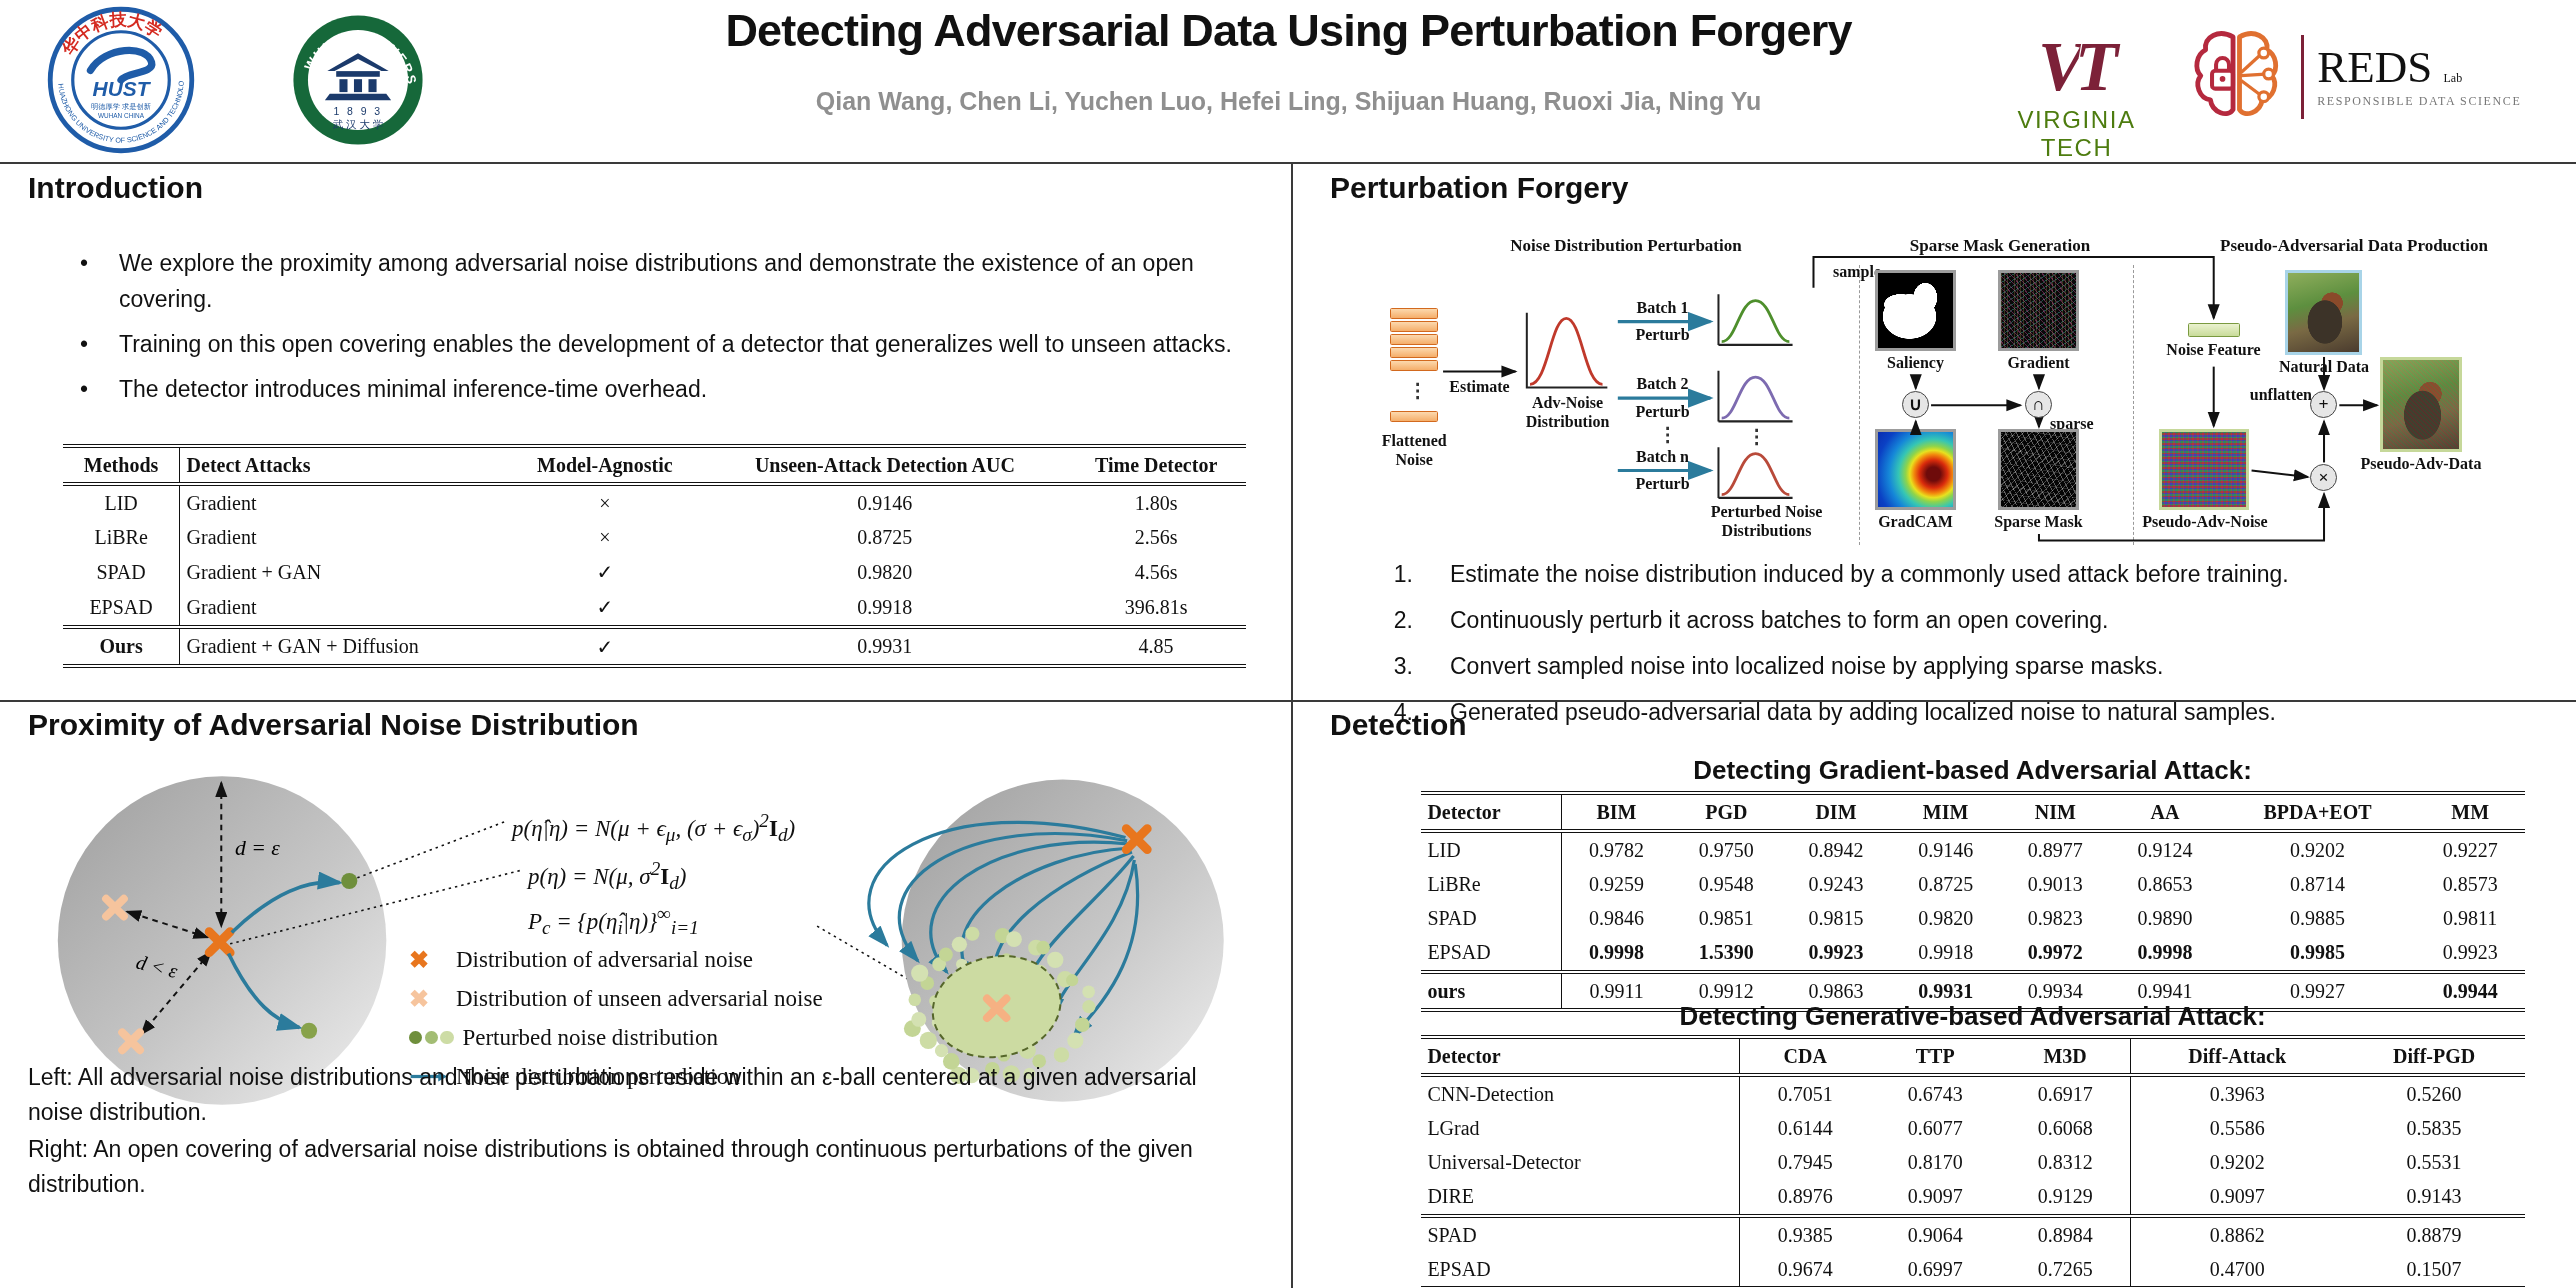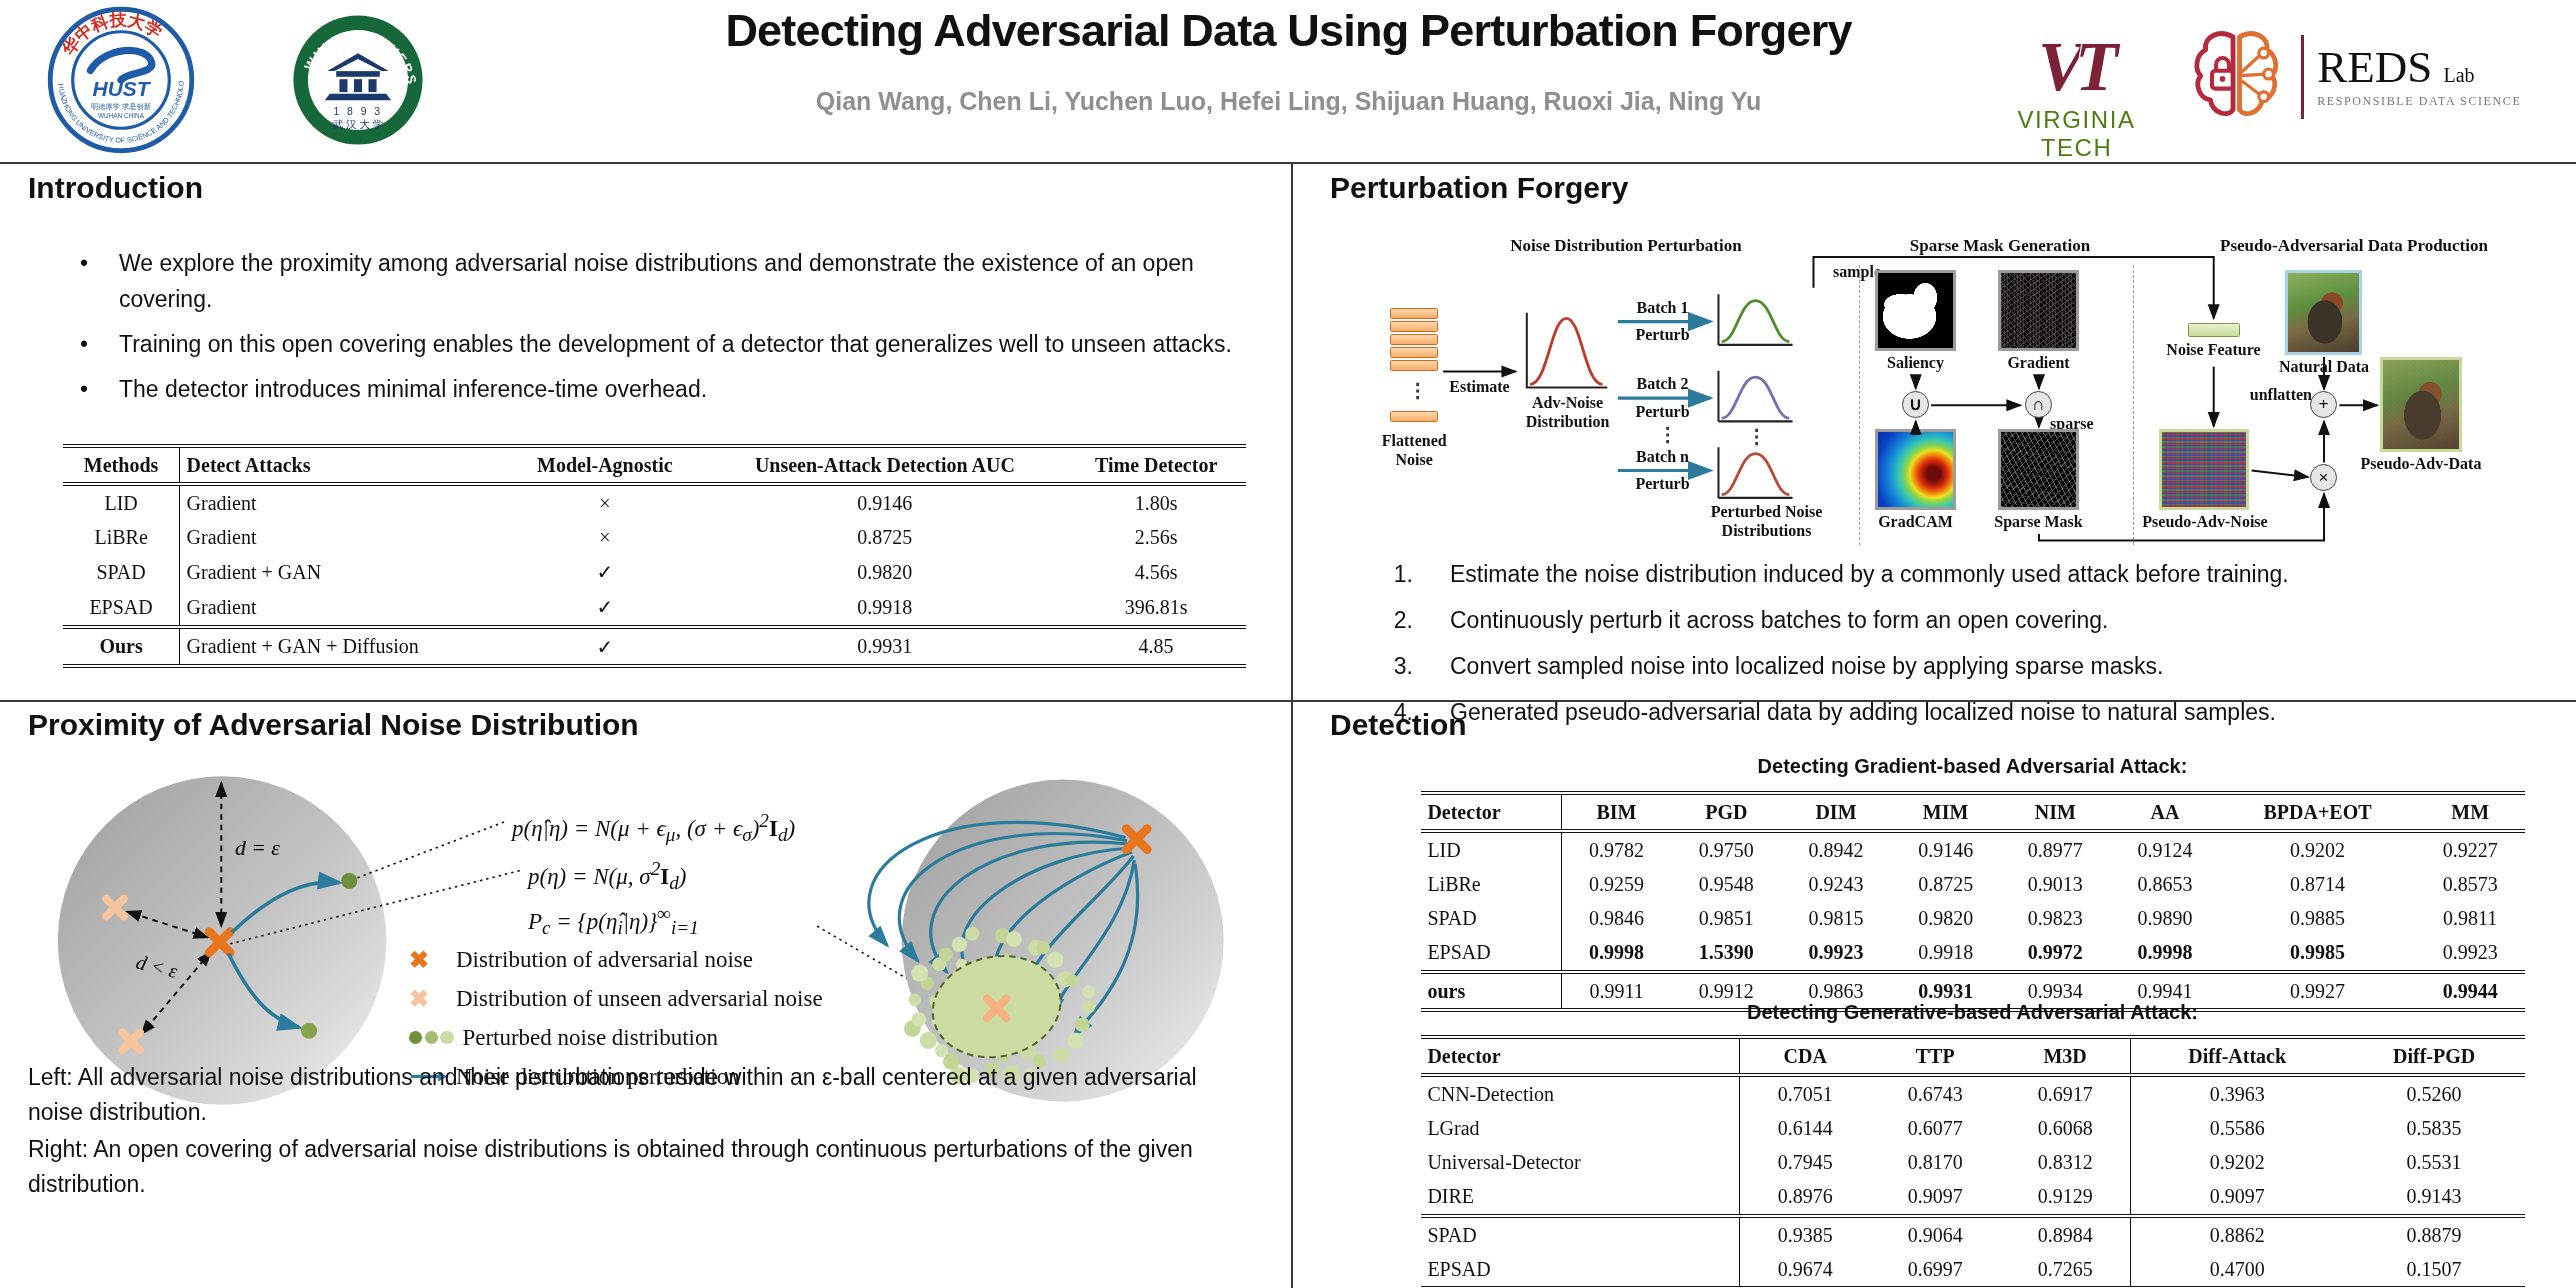--- a/index.html
+++ b/index.html
@@ -22,21 +22,21 @@
   
   table.ltx{border-collapse:collapse;width:100%;font-family:"Liberation Serif",serif;
             border-bottom:4px double #111;}
   table.ltx th,table.ltx td{padding:5.6px 6.4px;text-align:center;font-size:20px;white-space:nowrap;}
   table.ltx thead tr{border-top:4px double #111;border-bottom:4px double #111;}
   table.ltx thead th{font-weight:bold;}
   table.ltx tbody tr.sep{border-top:4px double #111;}
   table.ltx .vsep{border-right:1.6px solid #111;}
   table.ltx .cl{text-align:left;}
   .introTbl th,.introTbl td{font-size:22px;padding:7.2px 8px;}
-  .tblTitle{font-size:20px;font-weight:bold;text-align:center;}
+  .tblTitle{font-size:26px;font-weight:bold;text-align:center;}
   
   .diag{left:1340px;top:236px;width:1224px;height:316px;}
   .diag .lab{position:absolute;font-family:"Liberation Serif",serif;font-weight:bold;
              font-size:16px;line-height:1.18;text-align:center;white-space:pre-line;}
   .diag .colT{position:absolute;top:0;font-family:"Liberation Serif",serif;font-weight:bold;font-size:17px;text-align:center;}
   .blk{position:absolute;width:48px;height:10.5px;background:linear-gradient(#fcd9ae,#f5ae6a);
        border:1.6px solid #d2691e;border-radius:1.6px;box-sizing:border-box;}
   .gblk{position:absolute;width:52px;height:13.7px;background:linear-gradient(#eaf2cf,#c9dc9a);
         border:1.6px solid #7a9a40;border-radius:1.6px;box-sizing:border-box;}
   .vdots{position:absolute;font-size:19.3px;font-weight:bold;color:#333;}
@@ -152,21 +152,21 @@
     <g fill="#fff" stroke="#e07030" stroke-width="4">
       <circle cx="90" cy="36" r="6"></circle>
         <circle cx="96" cy="62" r="6"></circle>
         <circle cx="90" cy="90" r="6"></circle>
     </g>
   </svg>
   <div style="width:3.2px;height:84px;background:#7c2138;margin:0 13px;"></div>
   <div>
     <div style="font-family:'Liberation Serif',serif;font-size:45px;line-height:1;">
       <span>REDS</span>
-      <span style="font-size:20px;font-family:Liberation Serif, serif;">Lab</span>
+      <span style="font-size:12px;font-family:Liberation Serif, serif;">Lab</span>
     </div>
     <div style="font-family:'Liberation Serif',serif;font-size:12px;color:#777;letter-spacing:1.6px;margin-top:4px;">RESPONSIBLE  DATA  SCIENCE</div>
   </div>
 </div>
 
 <div class="abs hrule" style="left:0;top:162px;width:2576px;height:1.6px;"></div>
 <div class="abs hrule" style="left:1291px;top:163px;width:1.6px;height:1125px;"></div>
 <div class="abs hrule" style="left:0;top:700px;width:2576px;height:1.6px;"></div>
 
 <div class="abs h2" style="left:28px;top:171px;">Introduction</div>

